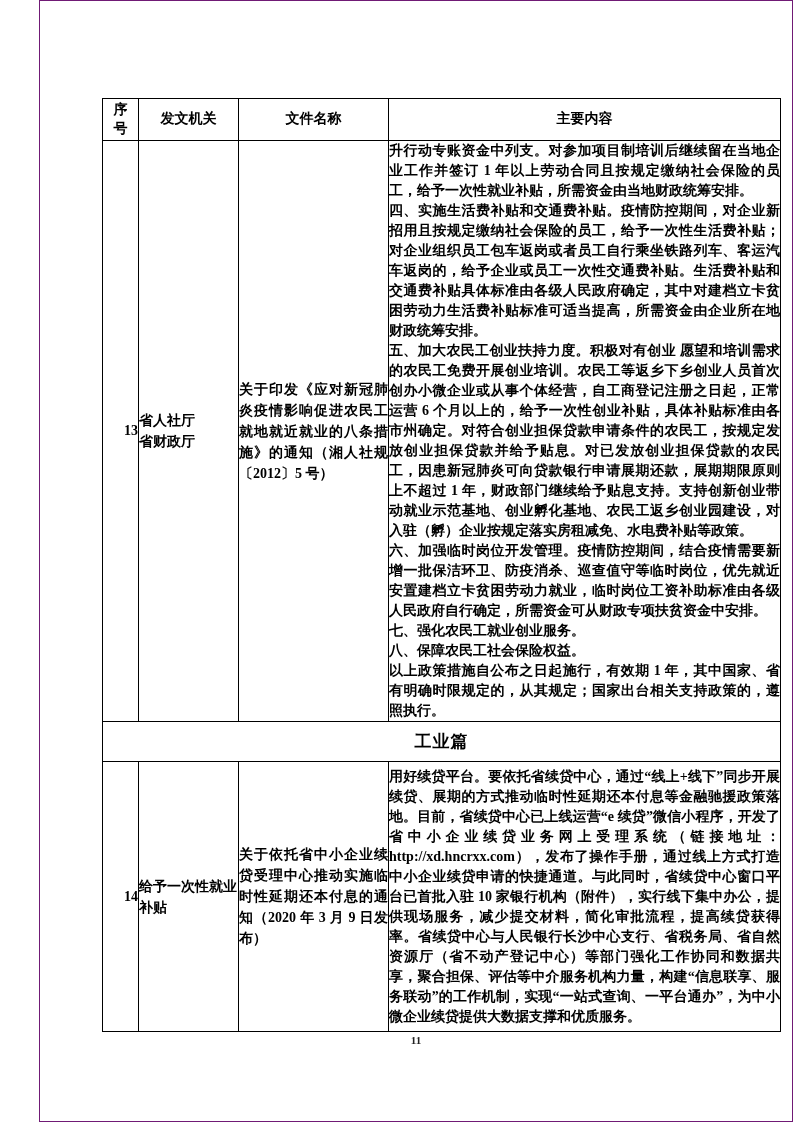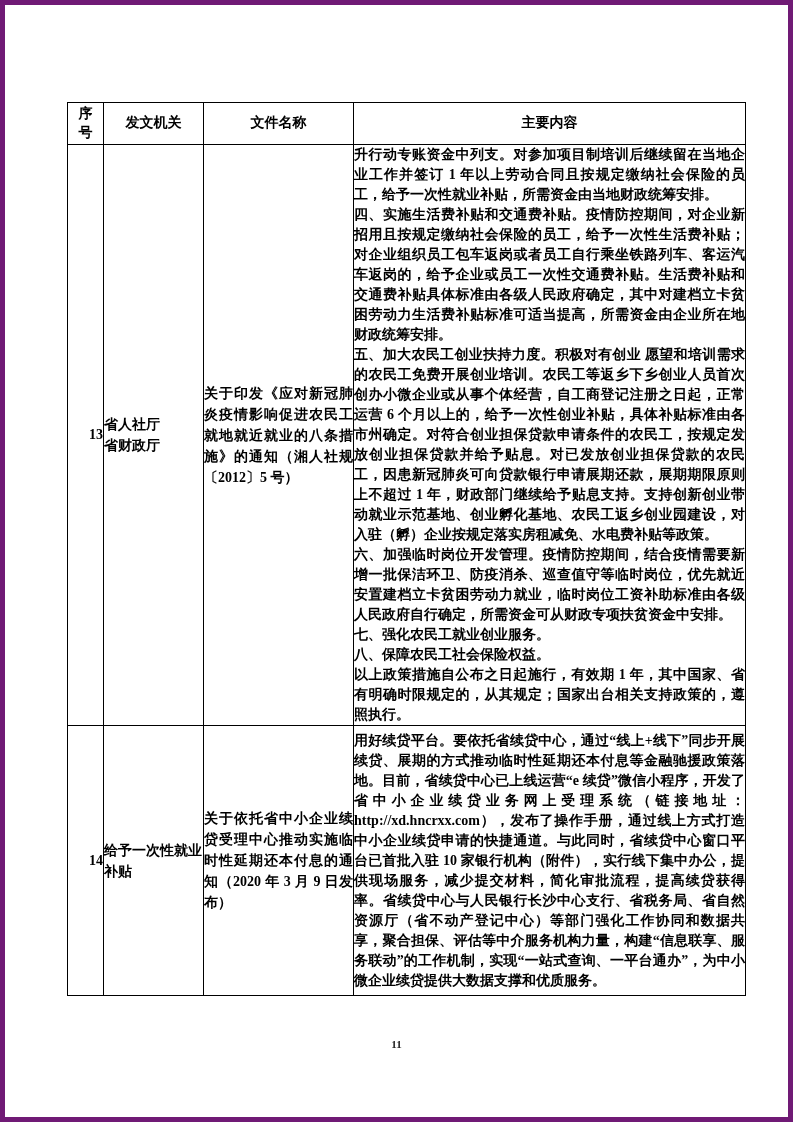--- a/index.html
+++ b/index.html
@@ -9,21 +9,22 @@
     height: 1122px;
     background: #ffffff;
     position: relative;
     font-family: "Liberation Serif", "DejaVu Serif", serif;
     color: #000;
     overflow: hidden;
   }
   .page {
     position: absolute;
     inset: 0;
-    border: 5px solid #701a75;
+    border: 1px solid #701a75;
+    margin-left: 39px;
   }
   table.doc-table {
     position: absolute;
     left: 62px;
     top: 97px;
     width: 678px;
     border-collapse: collapse;
     table-layout: fixed;
   }
   table.doc-table td, table.doc-table th {
@@ -108,20 +109,23 @@
           <p>升行动专账资金中列支。对参加项目制培训后继续留在当地企业工作并签订 1 年以上劳动合同且按规定缴纳社会保险的员工，给予一次性就业补贴，所需资金由当地财政统筹安排。</p>
           <p>四、实施生活费补贴和交通费补贴。疫情防控期间，对企业新招用且按规定缴纳社会保险的员工，给予一次性生活费补贴；对企业组织员工包车返岗或者员工自行乘坐铁路列车、客运汽车返岗的，给予企业或员工一次性交通费补贴。生活费补贴和交通费补贴具体标准由各级人民政府确定，其中对建档立卡贫困劳动力生活费补贴标准可适当提高，所需资金由企业所在地财政统筹安排。</p>
           <p>五、加大农民工创业扶持力度。积极对有创业 愿望和培训需求的农民工免费开展创业培训。农民工等返乡下乡创业人员首次创办小微企业或从事个体经营，自工商登记注册之日起，正常运营 6 个月以上的，给予一次性创业补贴，具体补贴标准由各市州确定。对符合创业担保贷款申请条件的农民工，按规定发放创业担保贷款并给予贴息。对已发放创业担保贷款的农民工，因患新冠肺炎可向贷款银行申请展期还款，展期期限原则上不超过 1 年，财政部门继续给予贴息支持。支持创新创业带动就业示范基地、创业孵化基地、农民工返乡创业园建设，对入驻（孵）企业按规定落实房租减免、水电费补贴等政策。</p>
           <p>六、加强临时岗位开发管理。疫情防控期间，结合疫情需要新增一批保洁环卫、防疫消杀、巡查值守等临时岗位，优先就近安置建档立卡贫困劳动力就业，临时岗位工资补助标准由各级人民政府自行确定，所需资金可从财政专项扶贫资金中安排。</p>
           <p>七、强化农民工就业创业服务。</p>
           <p>八、保障农民工社会保险权益。</p>
           <p>以上政策措施自公布之日起施行，有效期 1 年，其中国家、省有明确时限规定的，从其规定；国家出台相关支持政策的，遵照执行。</p>
         </td>
       </tr>
 
+      <tr class="section-row">
+        <td colspan="4">工业篇</td>
+      </tr>
 
       <tr class="row-14">
         <td class="col-no">14</td>
         <td class="cell-agency">给予一次性就业补贴</td>
         <td class="cell-title">关于依托省中小企业续贷受理中心推动实施临时性延期还本付息的通知（2020 年 3 月 9 日发布）</td>
         <td class="cell-content">
           <p>用好续贷平台。要依托省续贷中心，通过“线上+线下”同步开展续贷、展期的方式推动临时性延期还本付息等金融驰援政策落地。目前，省续贷中心已上线运营“e 续贷”微信小程序，开发了省中小企业续贷业务网上受理系统（链接地址：http://xd.hncrxx.com），发布了操作手册，通过线上方式打造中小企业续贷申请的快捷通道。与此同时，省续贷中心窗口平台已首批入驻 10 家银行机构（附件），实行线下集中办公，提供现场服务，减少提交材料，简化审批流程，提高续贷获得率。省续贷中心与人民银行长沙中心支行、省税务局、省自然资源厅（省不动产登记中心）等部门强化工作协同和数据共享，聚合担保、评估等中介服务机构力量，构建“信息联享、服务联动”的工作机制，实现“一站式查询、一平台通办”，为中小微企业续贷提供大数据支撑和优质服务。</p>
         </td>
       </tr>
     </tbody>

